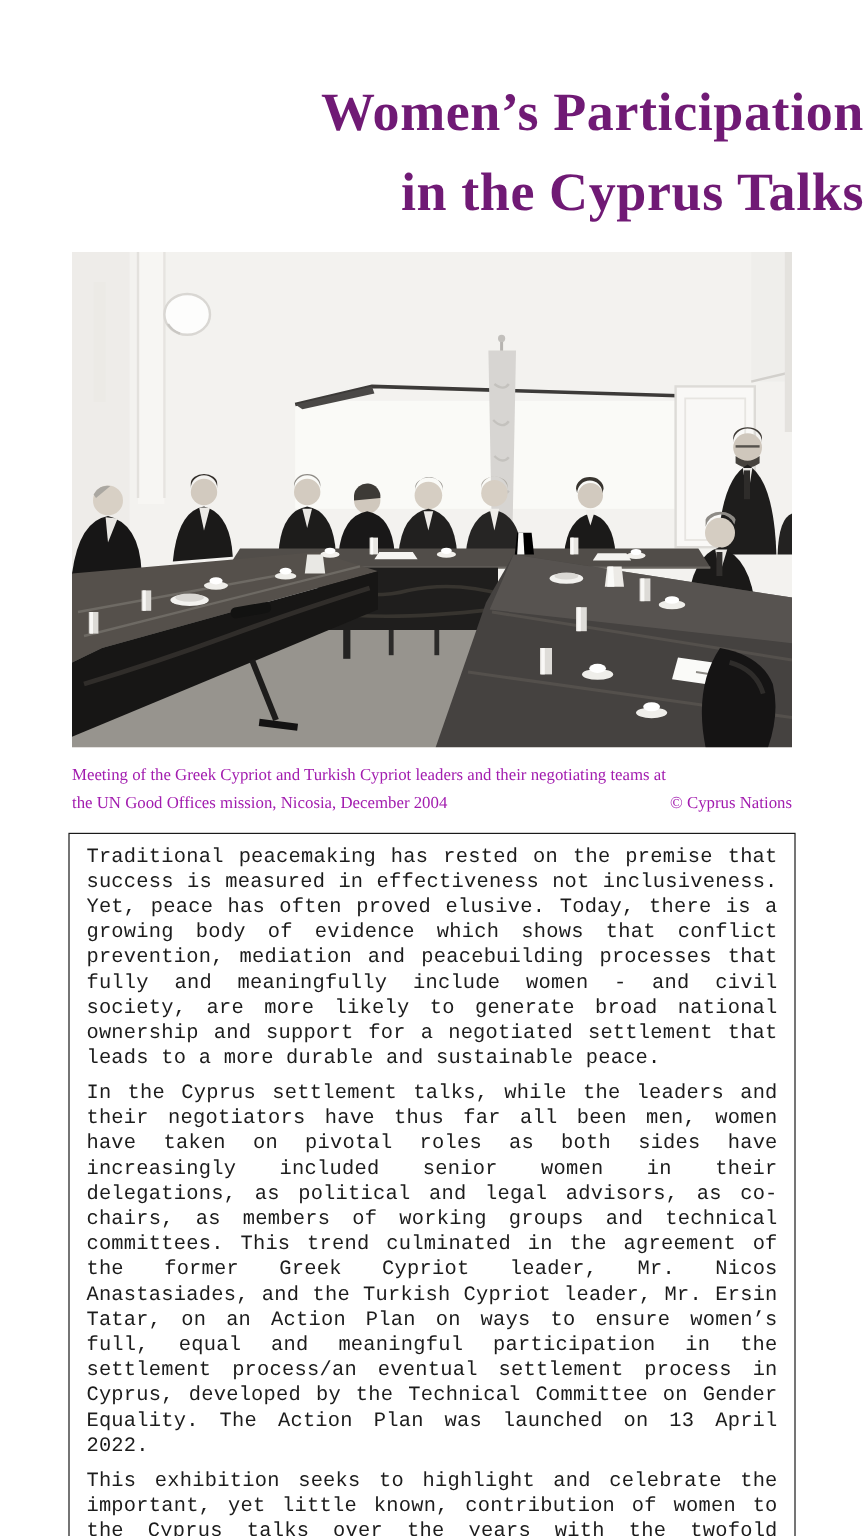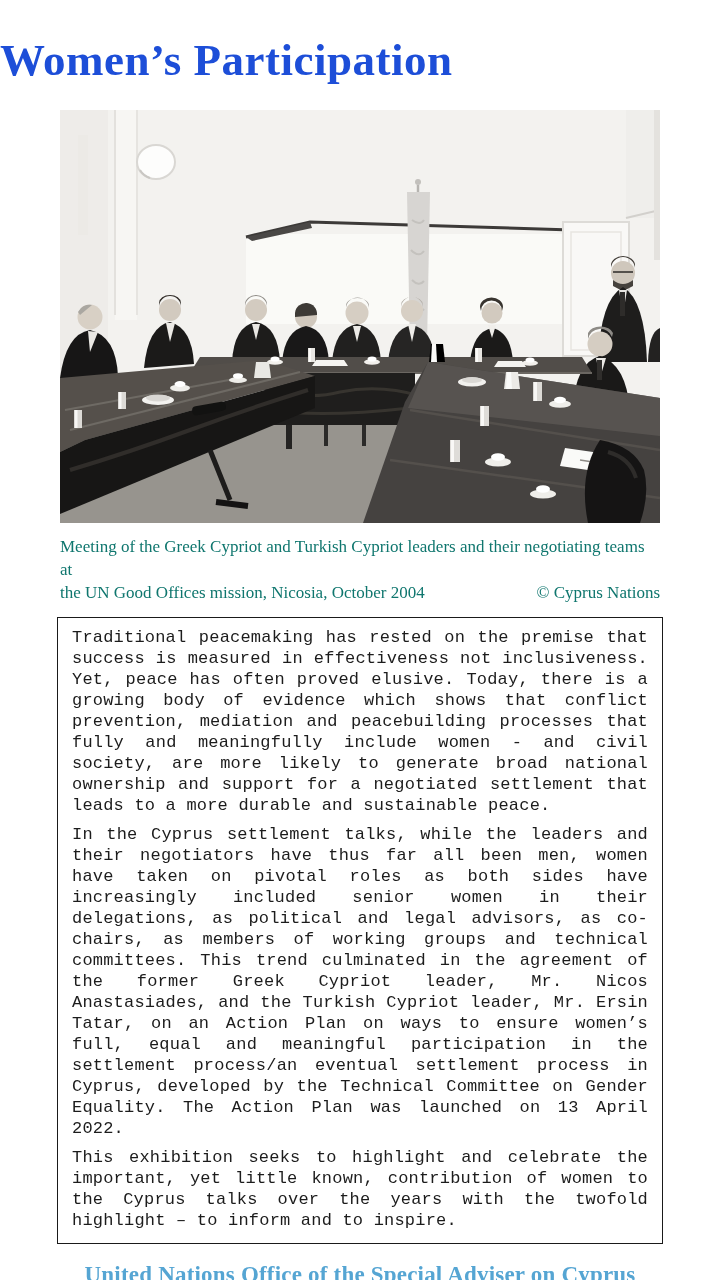--- a/index.html
+++ b/index.html
@@ -2,29 +2,29 @@
 <html><head>
 <meta charset="utf-8">
 <style>
   html,body{margin:0;padding:0;}
   body{
     width:720px;height:1280px;background:#ffffff;overflow:hidden;
     font-family:"Liberation Serif","DejaVu Serif",serif;color:#1a1a1a;
   }
   .panel{width:720px;height:1280px;position:relative;}
   h1.title{
-    margin:27px 0 0;text-align:left;font-weight:bold;
-    font-size:45px;line-height:67px;color:#1d4ed8;letter-spacing:.5px;
+    margin:60px 0 0;text-align:right;font-weight:bold;
+    font-size:45px;line-height:67px;color:#701a75;letter-spacing:.5px;
   }
   figure.photo{
     margin:16px auto 0;width:600px;height:413px;display:block;overflow:hidden;
     background:#f3f2ef;
   }
   .caption{
-    width:600px;margin:12px auto 0;font-size:17px;line-height:23px;color:#0f766e;
+    width:600px;margin:12px auto 0;font-size:14px;line-height:23px;color:#a21caf;
   }
   .caption .cap-line2{display:flex;justify-content:space-between;}
   .textbox{
     width:576px;margin:13px auto 0;border:1.5px solid #1a1a1a;
     padding:9px 14px 10px;
     font-family:Liberation Mono, monospace;
   }
   .textbox p{
     margin:0 0 8px;font-size:17px;line-height:21px;letter-spacing:.2px;
     text-align:justify;color:#1c1c1c;
@@ -37,20 +37,21 @@
   .logo-wrap{width:112px;margin:5px auto 0;}
   svg{display:block;}
 </style>
 </head>
 <body>
 
 <div class="panel">
 
   <h1 class="title">
     <span>Women’s Participation</span><br>
+    <span>in the Cyprus Talks</span>
   </h1>
 
   <figure class="photo">
     <svg width="600" height="413" viewBox="0 0 600 413" role="img" aria-label="Black-and-white photograph of the Greek Cypriot and Turkish Cypriot leaders and their negotiating teams in dark suits seated around a U-shaped dark wooden conference table, with a United Nations flag standing against a white wall in the background">
 
       <rect x="0" y="0" width="600" height="413" fill="#f3f2ef"></rect>
       <rect x="0" y="0" width="48" height="413" fill="#eeece9"></rect>
       <rect x="55" y="0" width="22" height="210" fill="#f7f6f3"></rect>
       <line x1="55" y1="0" x2="55" y2="205" stroke="#e3e1dd" stroke-width="2"></line>
       <line x1="77" y1="0" x2="77" y2="205" stroke="#e6e4e0" stroke-width="2"></line>
@@ -218,21 +219,21 @@
       </g>
 
       <path d="M540,330 q34,6 44,30 q6,24 -4,53 l-52,0 q-10,-50 12,-83 Z" fill="#151414"></path>
       <path d="M548,342 q22,6 28,26" stroke="#2e2c2a" stroke-width="4" fill="none"></path>
     </svg>
   </figure>
 
   <div class="caption">
     <div>Meeting of the Greek Cypriot and Turkish Cypriot leaders and their negotiating teams at</div>
     <div class="cap-line2">
-      <span>the UN Good Offices mission, Nicosia, October 2004</span>
+      <span>the UN Good Offices mission, Nicosia, December 2004</span>
       <span>© Cyprus Nations</span>
     </div>
   </div>
 
   <section class="textbox">
     <p>Traditional peacemaking has rested on the premise that success is measured in effectiveness not inclusiveness. Yet,  peace has often proved elusive. Today, there is a growing body of evidence which shows that conflict prevention, mediation and peacebuilding processes that fully and meaningfully include women - and civil society, are more likely to generate broad national ownership and support for a negotiated settlement that leads to a more durable and sustainable peace.</p>
     <p>In the Cyprus settlement talks, while the leaders and their negotiators have thus far all been men, women have taken on pivotal roles as both sides have increasingly included senior women in their delegations, as political and legal advisors, as co-chairs, as members of working groups and technical committees. This trend culminated in the agreement of the former Greek Cypriot leader, Mr. Nicos Anastasiades, and the Turkish Cypriot leader, Mr. Ersin Tatar, on an Action Plan on ways to ensure women’s full, equal and meaningful participation in the settlement process/an eventual settlement process in Cyprus, developed by the Technical Committee on Gender Equality. The Action Plan was launched on 13 April 2022.</p>
     <p>This exhibition seeks to highlight and celebrate the important, yet little known, contribution of women to the Cyprus talks over the years with the twofold highlight – to inform and to inspire.</p>
   </section>
 

